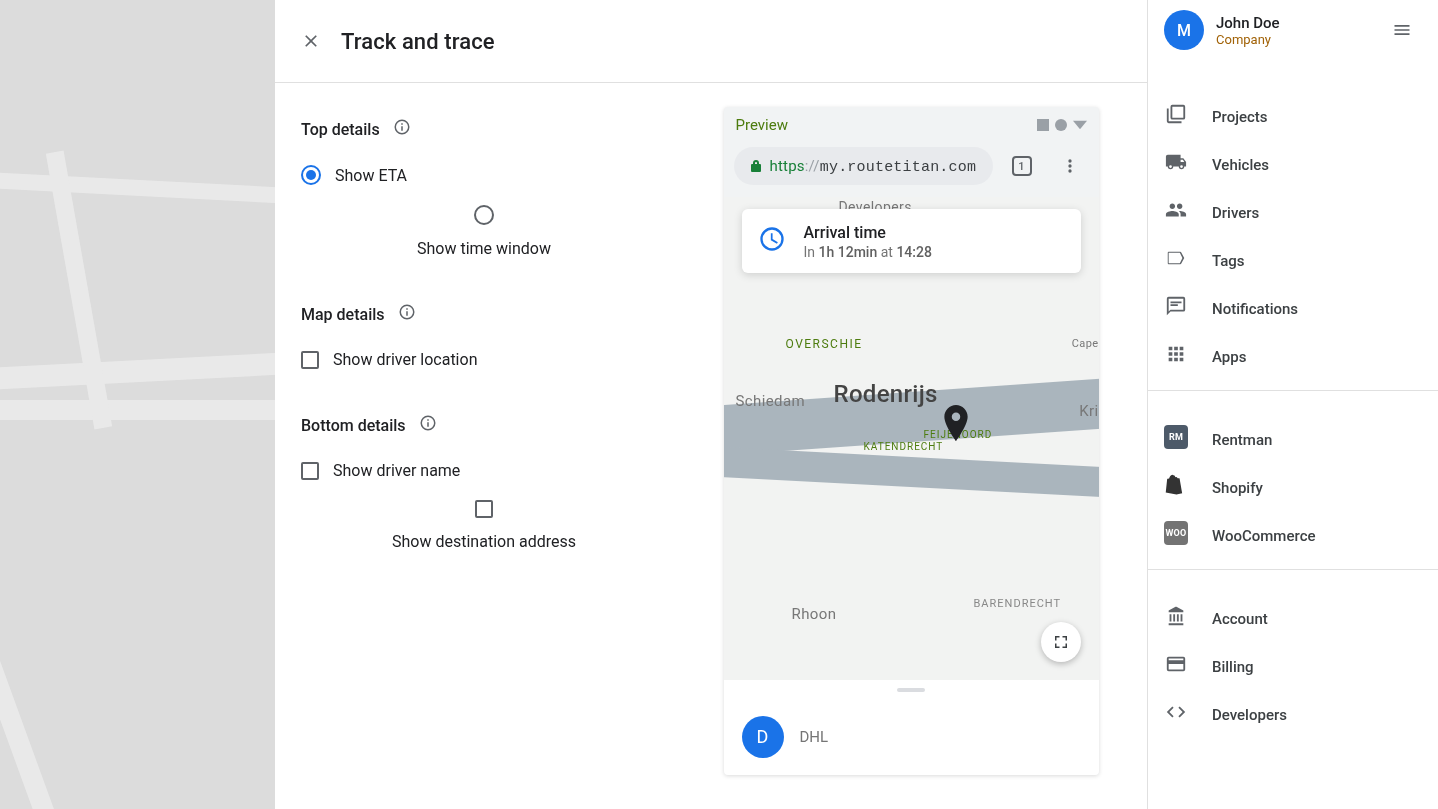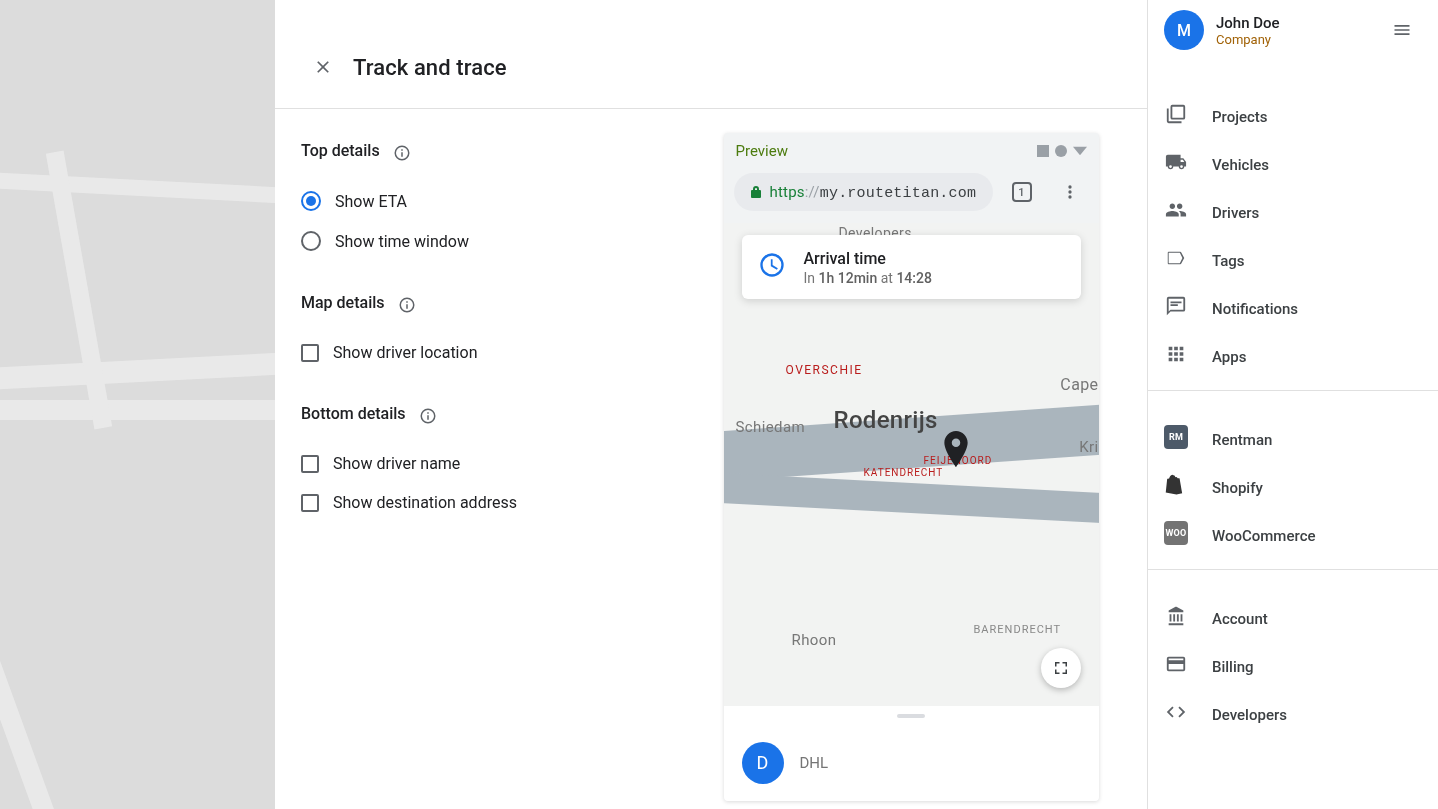--- a/index.html
+++ b/index.html
@@ -14,46 +14,45 @@
     .bg-road { position:absolute; background:#e6e6e6; transform-origin:center; }
 
     
     .panel {
       position: absolute; left: 275px; top: 0; bottom: 0; right: 291px;
       background: #fff;
       display: flex; flex-direction: column;
       box-shadow: 0 0 0 0 rgba(0,0,0,0);
     }
     .panel-header {
-      height: 83px; display:flex; align-items:center; padding: 0 28px;
+      height: 83px; display:flex; align-items:center; padding: 0 16px;
       border-bottom: 1px solid #e0e0e0;
-      margin-top: 26px;
     }
     .close-btn {
       width: 40px; height:40px; border-radius:50%; display:flex;align-items:center;justify-content:center;
       color:#5f6368; cursor:pointer; margin-right: 10px;
     }
     .panel-title { font-size: 22px; font-weight: 500; color:#202124; letter-spacing:0.1px; }
 
     .panel-body {
       flex:1; display:flex; overflow:auto;
     }
     .settings-col { width: 424px; padding: 32px 32px 32px 26px; }
     .section-title {
       font-size: 16px; font-weight: 500; color:#202124;
-      display:flex; align-items:flex-start; gap:10px; margin-bottom: 18px;
+      display:flex; align-items:flex-end; gap:10px; margin-bottom: 18px;
     }
     .info-btn {
       width:24px;height:24px;display:inline-flex;align-items:center;justify-content:center;color:#5f6368;cursor:pointer;border-radius:50%;
     }
     .option-row {
       display:flex; align-items:center; gap:14px; padding: 8px 0; cursor:pointer;
       font-size:16px; color:#202124;
     }
-    .option-row + .option-row { margin-top: 4px; }
+    .option-row + .option-row { margin-top: 4px; flex-direction: column; }
     .section { margin-bottom: 34px; }
 
     .radio {
       width:20px; height:20px; border-radius:50%; border:2px solid #1a73e8;
       display:inline-flex;align-items:center;justify-content:center;flex-shrink:0;
     }
     .radio.unchecked { border-color:#5f6368; }
     .radio-dot { width:10px;height:10px;border-radius:50%;background:#1a73e8; }
     .checkbox {
       width:18px;height:18px;border:2px solid #5f6368;border-radius:2px;flex-shrink:0;
@@ -85,21 +84,21 @@
     }
     .tab-square { width:20px;height:20px;border:2px solid #5f6368;border-radius:4px;display:flex;align-items:center;justify-content:center;font-size:11px;font-weight:500;color:#5f6368;}
 
     .phone-map {
       flex:1; position:relative; background:#eceeee; overflow:hidden;
     }
     .map-surface {
       position:absolute; inset:0; background:#f2f3f2;
     }
     .map-river { position:absolute; left:-10%; right:-10%; height:50px; background:#aab5bd; border-radius:40px; filter:blur(0.3px); }
-    .map-label { position:absolute; font-size:12px; color:#b91c1c; letter-spacing:0.4px; white-space:nowrap; }
+    .map-label { position:absolute; font-size:12px; color:#4d7c0f; letter-spacing:0.4px; white-space:nowrap; }
     .map-city { position:absolute; font-size:24px; color:#444; font-weight:500; letter-spacing:0.3px; }
     .expand-fab {
       position:absolute; right:18px; bottom:18px; width:40px;height:40px;border-radius:50%;
       background:#fff; box-shadow:0 2px 6px rgba(0,0,0,0.25);
       display:flex;align-items:center;justify-content:center;color:#3c4043;
     }
 
     .arrival-card {
       position:absolute; left:18px; right:18px; top:12px; height:64px;
       background:#fff; border-radius:6px; box-shadow:0 2px 8px rgba(0,0,0,0.15);
@@ -270,22 +269,22 @@
             <div class="map-river" style="top:195px;transform:rotate(-4deg);"></div>
             <div class="map-river" style="top:260px;height:30px;transform:rotate(3deg);"></div>
             <div class="map-label" style="top:2px;left:115px;font-size:14px;color:#777;">Developers</div>
             <div class="map-label" style="top:140px;left:62px;letter-spacing:1.5px;">OVERSCHIE</div>
             <div class="map-label" style="top:195px;left:12px;font-size:15px;color:#777;">Schiedam</div>
             <div class="map-city" style="top:183px;left:110px;">Rodenrijs</div>
             <div class="map-label" style="top:232px;left:200px;font-size:10px;letter-spacing:1px;">FEIJENOORD</div>
             <div class="map-label" style="top:244px;left:140px;font-size:10px;letter-spacing:1px;">KATENDRECHT</div>
             <div class="map-label" style="top:408px;left:68px;font-size:15px;color:#777;">Rhoon</div>
             <div class="map-label" style="top:400px;left:250px;font-size:11px;letter-spacing:1px;color:#888;">BARENDRECHT</div>
-            <div class="map-label" style="top:140px;right:0;font-size:16px;color:#777;margin-top:12px;">Cape</div>
-            <div class="map-label" style="top:215px;right:0;font-size:15px;color:#777;">Kri</div>
+            <div class="map-label" style="top:140px;right:0;font-size:11px;color:#777;">Cape</div>
+            <div class="map-label" style="top:205px;right:0;font-size:15px;color:#777;">Kri</div>
 
             <div class="marker" style="left:232px; top:244px;">
               <svg width="26" height="36" viewBox="0 0 24 34">
                   <path fill="#202124" d="M12 0C6 0 1 5 1 11c0 8 11 23 11 23s11-15 11-23C23 5 18 0 12 0zm0 15a4 4 0 1 1 0-8 4 4 0 0 1 0 8z"></path>
                 </svg>
             </div>
 
             <div class="arrival-card">
               <span class="arrival-icon">
                 <svg width="28" height="28" viewBox="0 0 24 24">

